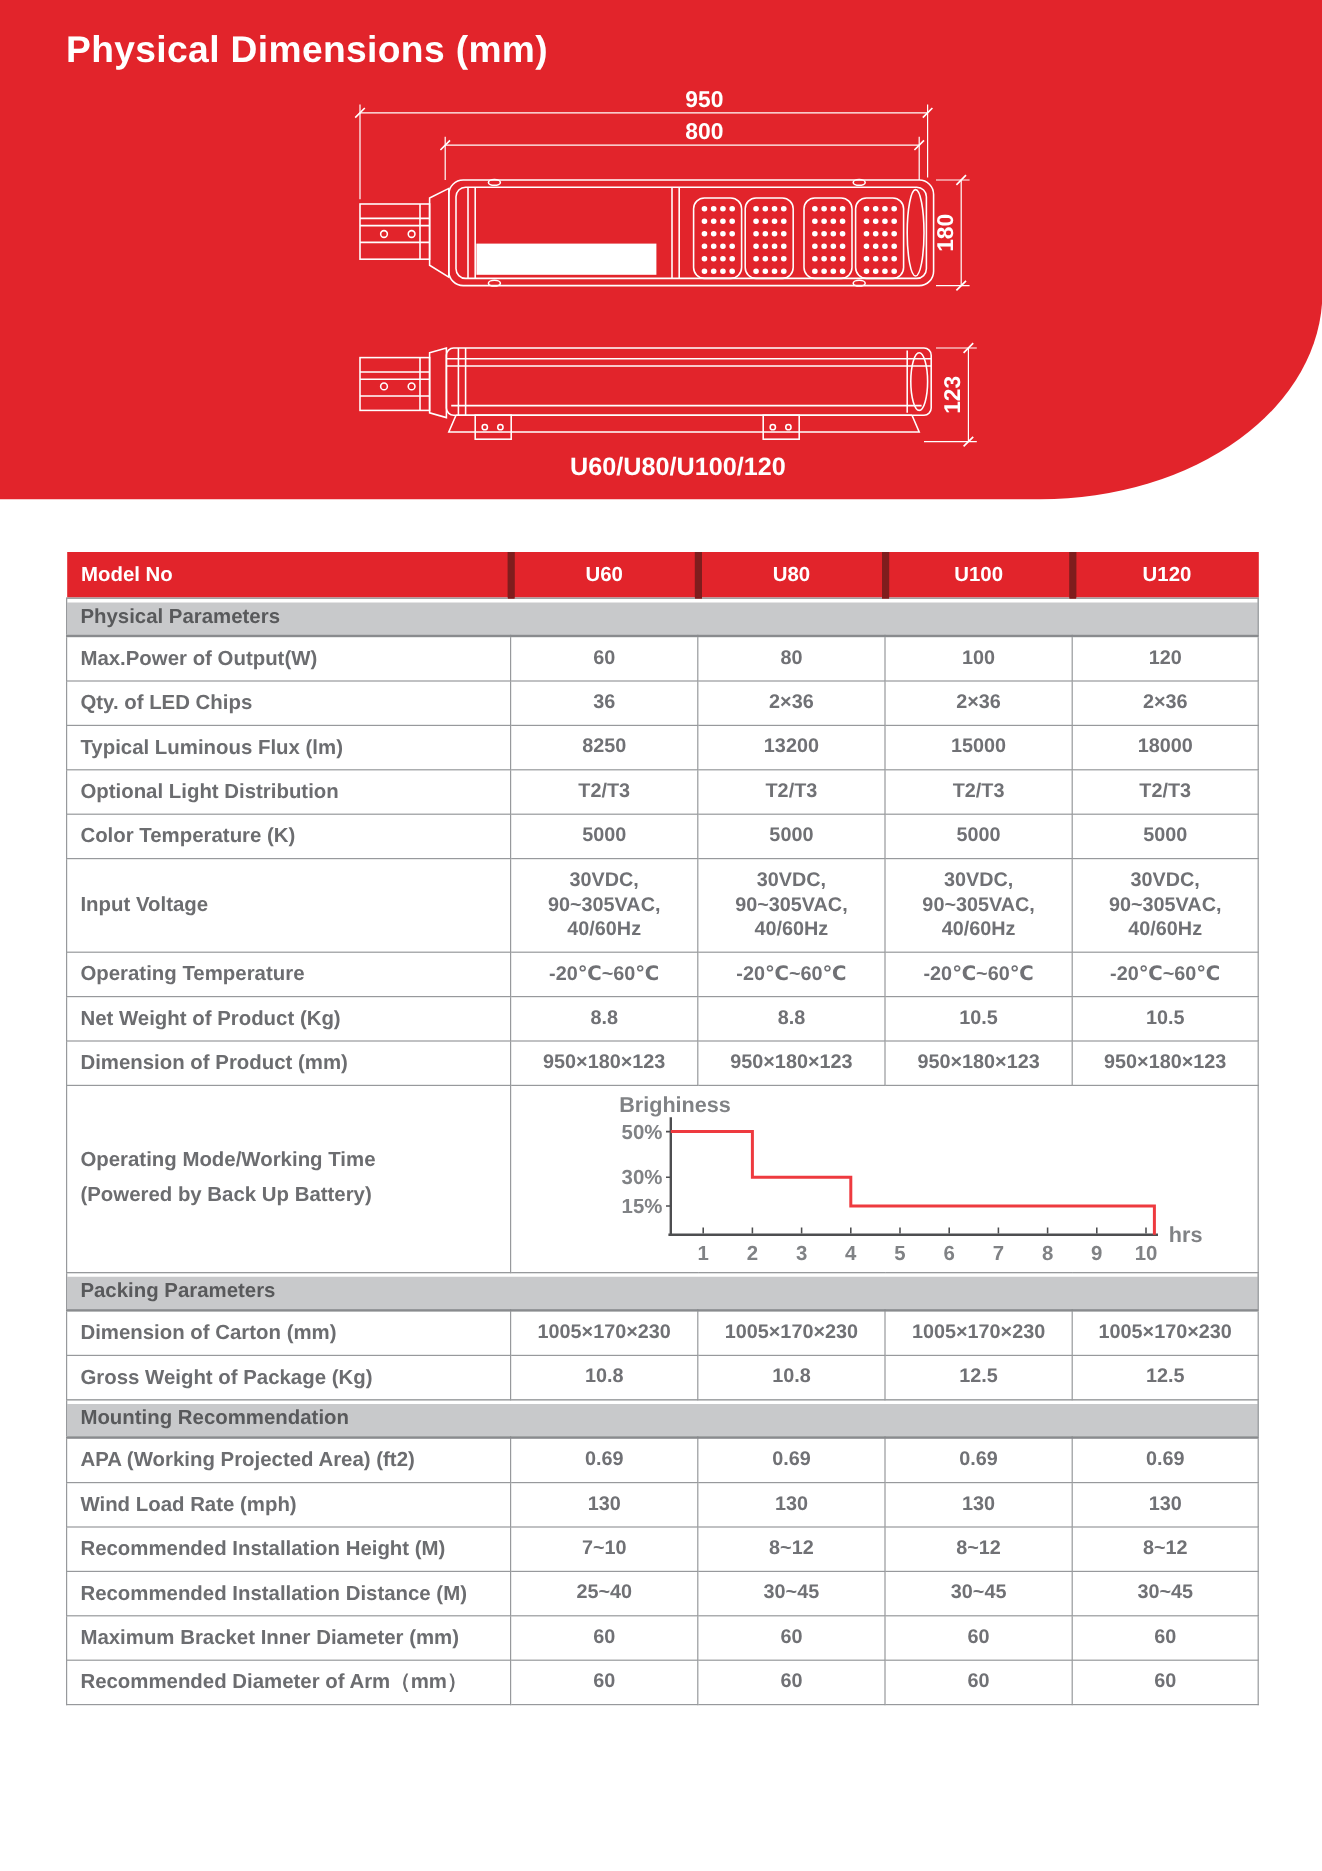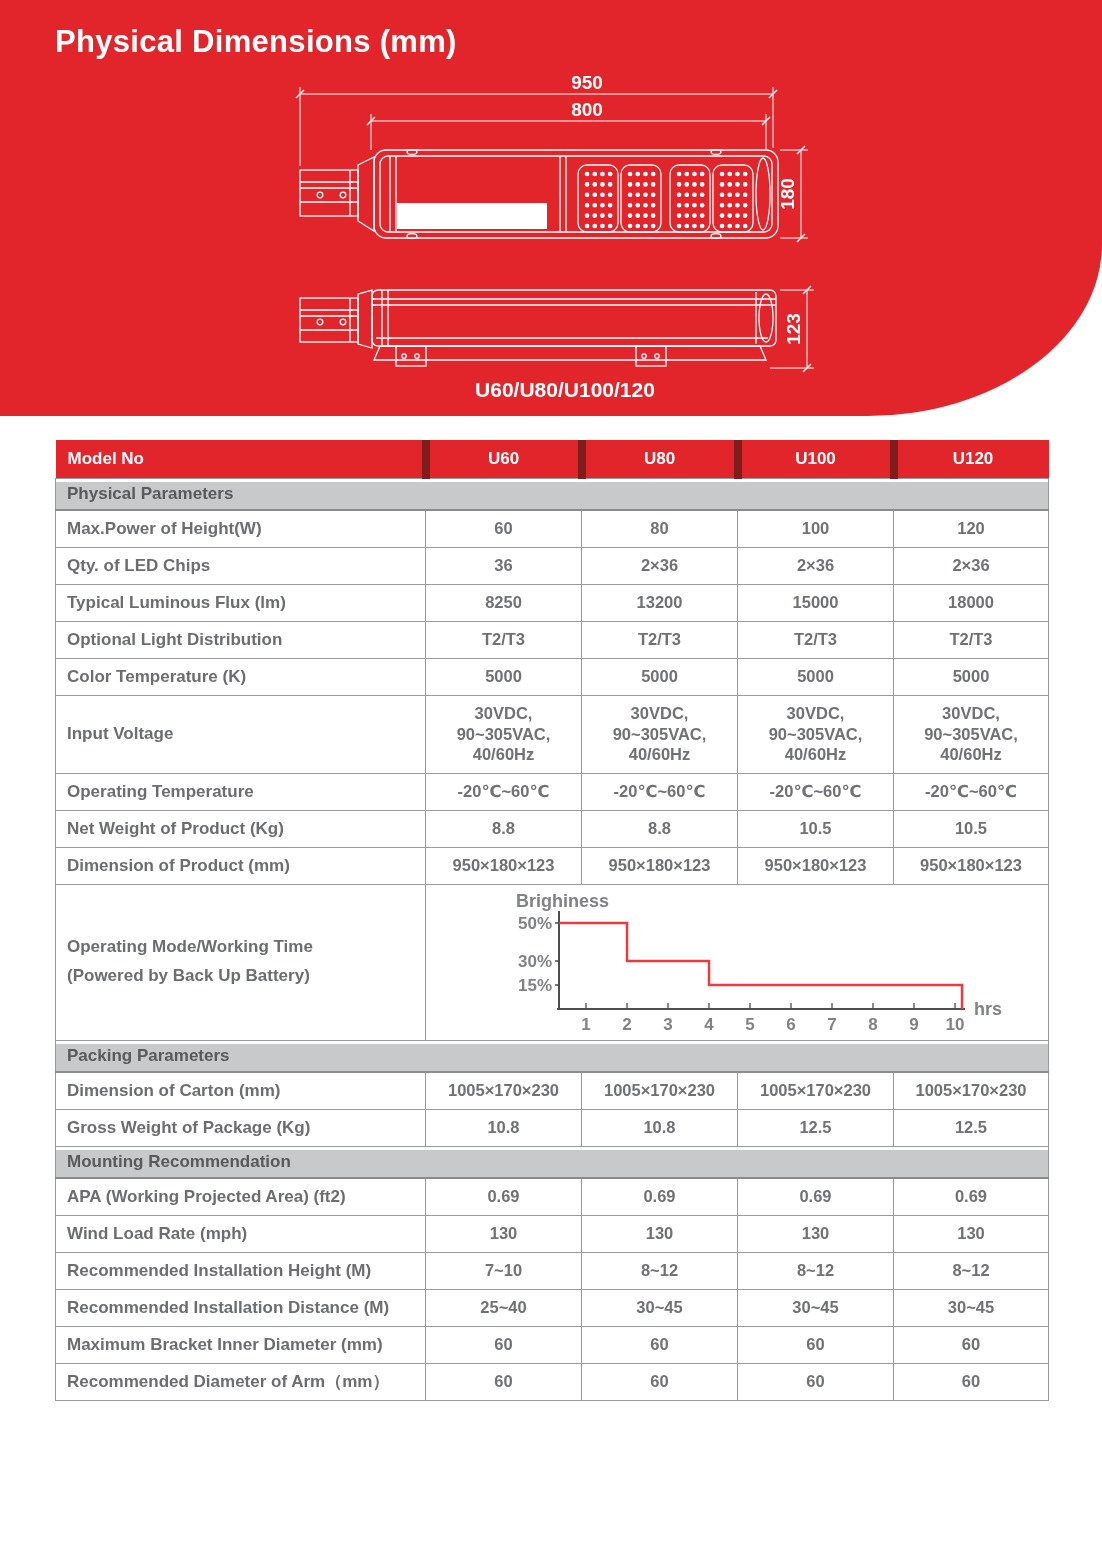--- a/index.html
+++ b/index.html
@@ -22,30 +22,30 @@
   .drawing {
     position:absolute; left:0; top:0; width:1102px; height:430px;
   }
   .drawing text { fill:#ffffff; font-size:19px; font-weight:bold; }
   .banner-caption {
     position:absolute; left:285px; top:378px; width:560px;
     text-align:center; color:#ffffff; font-size:21px; font-weight:bold;
   }
   
   table.spec {
-    position:absolute; left:55px; top:440px; width:993px;
+    position:absolute; left:55px; top:460px; width:993px;
     border-collapse:collapse; table-layout:fixed;
   }
   table.spec td, table.spec th { font-weight:bold; }
   tr.head th {
     background:#e2242b; color:#ffffff; font-size:17px;
     height:38px; text-align:center; border:none;
   }
   tr.head th.first { text-align:left; padding-left:12px; }
-  tr.head th + th { border-left:8px solid #7f1d1d; }
+  tr.head th + th { border-left:6px solid #7f1d1d; }
   tr.section td {
     background:#c8c9cb; color:#58595b; font-size:17px;
     text-align:left; padding-left:11px; height:32px;
     border:1px solid #97999c; border-bottom:2px solid #898b8e;
     box-shadow: inset 0 3px 0 #ffffff;
   }
   tr.data td {
     border:1px solid #97999c; background:#ffffff;
     color:#707175; font-size:16.5px; text-align:center; height:37px;
   }
@@ -177,21 +177,21 @@
     <th>U80</th>
     <th>U100</th>
     <th>U120</th>
   </tr>
 
   <tr class="section">
     <td colspan="5">Physical Parameters</td>
   </tr>
 
   <tr class="data">
-    <td class="lbl">Max.Power of Height(W)</td>
+    <td class="lbl">Max.Power of Output(W)</td>
     <td>60</td>
     <td>80</td>
     <td>100</td>
     <td>120</td>
   </tr>
   <tr class="data">
     <td class="lbl">Qty. of LED Chips</td>
     <td>36</td>
     <td>2×36</td>
     <td>2×36</td>

